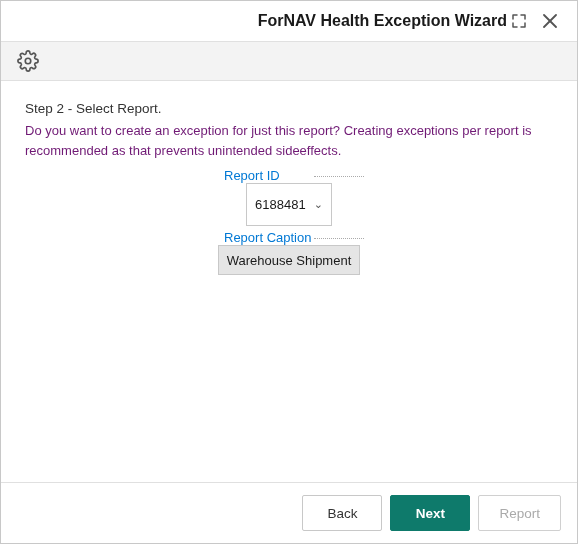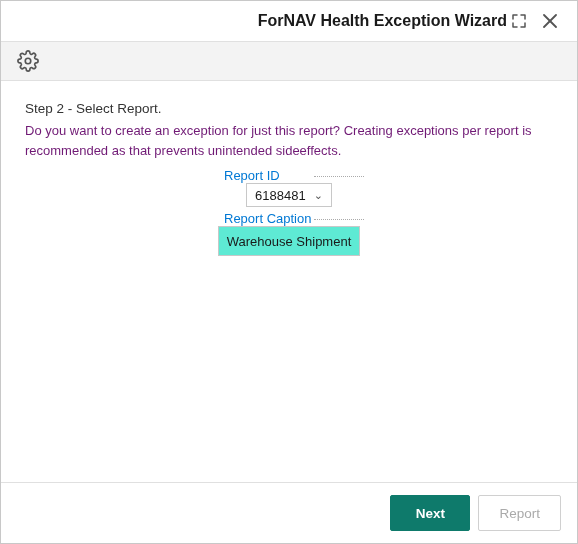--- a/index.html
+++ b/index.html
@@ -106,21 +106,21 @@
       top: 50%;
     }
     .field-value-wrap {
       flex: 1;
       display: flex;
       align-items: center;
     }
     .report-id-input {
       border: 1px solid #c8c8c8;
       background: #fff;
-      height: 24px;
+      height: 43px;
       flex: 1;
       padding: 0 8px;
       font-size: 13px;
       color: #1a1a1a;
       display: flex;
       align-items: center;
       justify-content: flex-end;
       gap: 8px;
     }
     .report-id-value {
@@ -128,21 +128,21 @@
       color: #1a1a1a;
       text-align: right;
       flex: 1;
     }
     .dropdown-arrow {
       color: #555;
       font-size: 11px;
     }
     .report-caption-value {
       border: 1px solid #c8c8c8;
-      background: #5eead4;
+      background: #e5e5e5;
       height: 30px;
       flex: 1;
       padding: 0 8px;
       font-size: 13px;
       color: #1a1a1a;
       display: flex;
       align-items: center;
     }
 
     .spacer { flex: 1; }
@@ -234,17 +234,18 @@
         <div class="report-caption-value">
           <span>Warehouse Shipment</span>
         </div>
       </div>
     </div>
 
     <div class="spacer"></div>
   </div>
 
   <div class="dialog-footer">
+    <button class="btn btn-default">Back</button>
     <button class="btn btn-primary">Next</button>
     <button class="btn btn-disabled" disabled="">Report</button>
   </div>
 
 </div>
 
 </body></html>

